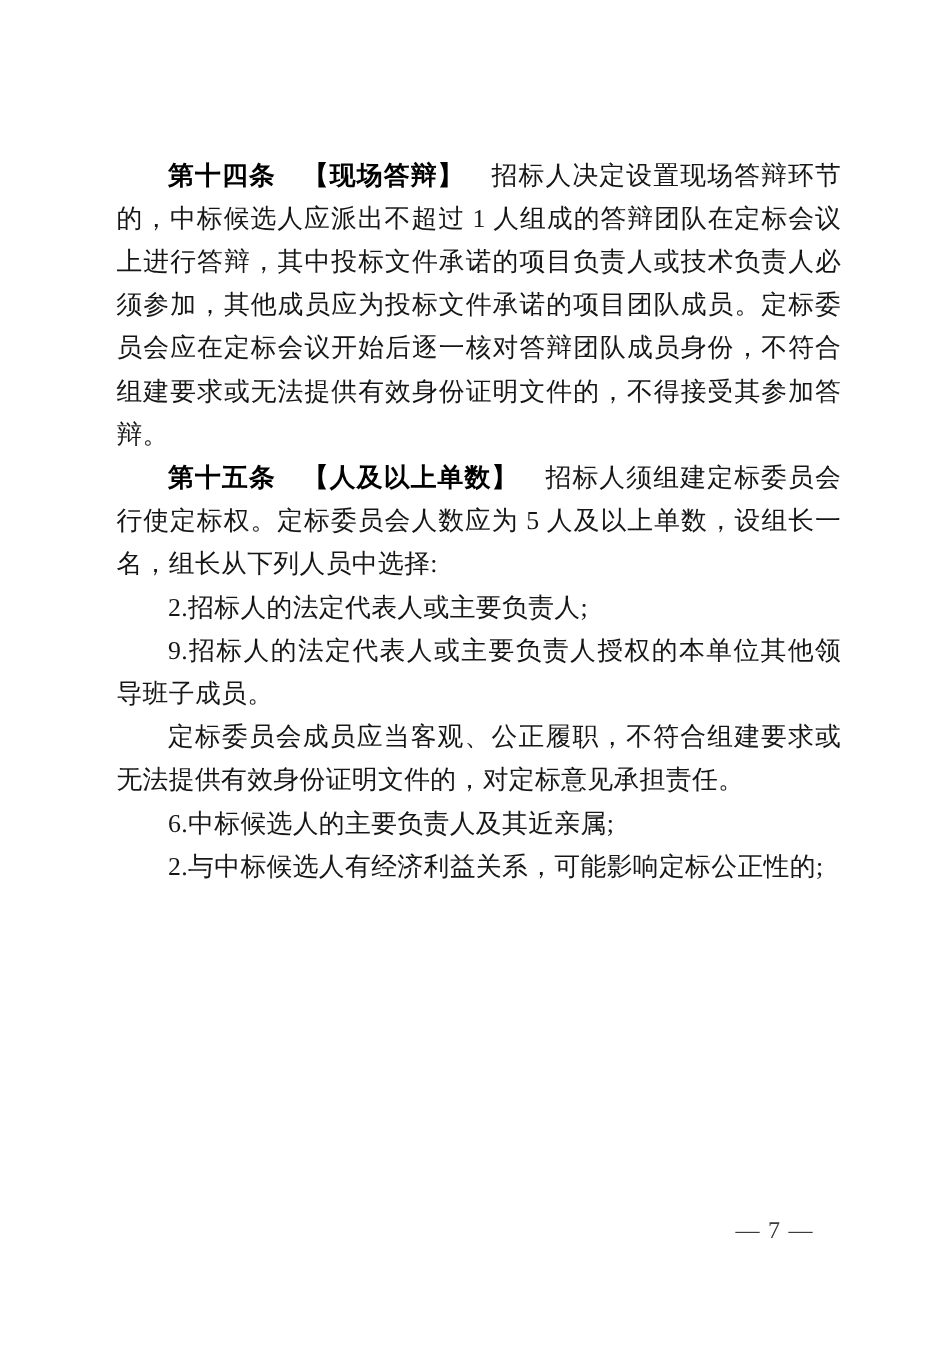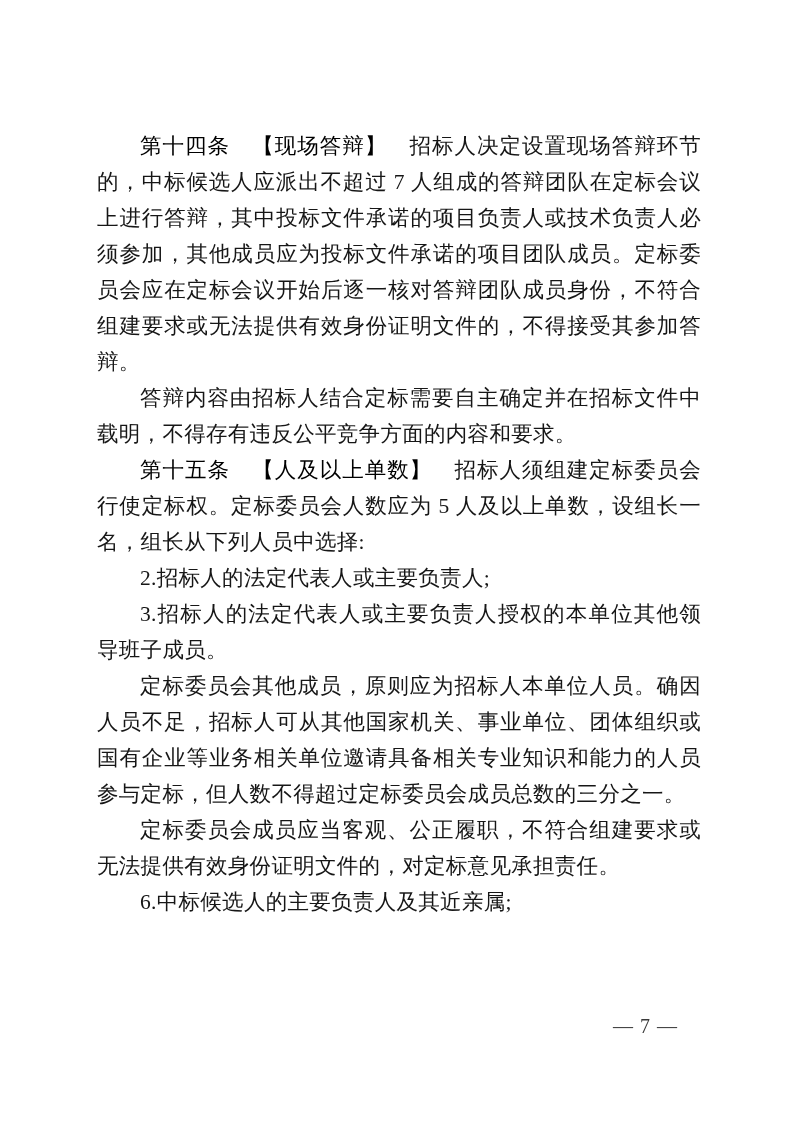--- a/index.html
+++ b/index.html
@@ -25,43 +25,42 @@
   .para {
     margin: 0;
     font-size: 21.5px;
     line-height: 36px;
     text-indent: 2em;
     text-align: justify;
     letter-spacing: 0.3px;
     word-break: break-all;
   }
   .para b.lead {
-    font-weight: 400;
+    font-weight: 700;
     color: #000000;
   }
   .footer {
     position: absolute;
     left: 558px;
     top: 1012px;
     width: 175px;
     text-align: center;
     font-size: 20px;
     line-height: 28px;
     color: #3a3a3a;
     letter-spacing: 1px;
   }
 </style>
 </head>
 <body>
 
 <div class="page">
   <div class="content">
-    <p class="para"><b class="lead">第十四条　【现场答辩】</b><span>　招标人决定设置现场答辩环节的，中标候选人应派出不超过 7 人组成的答辩团队在定标会议上进行答辩，其中投标文件承诺的项目负责人或技术负责人必须参加，其他成员应为投标文件承诺的项目团队成员。定标委员会应在定标会议开始后逐一核对答辩团队成员身份，不符合组建要求或无法提供有效身份证明文件的，不得接受其参加答辩。</span></p>
-    <p class="para"><b class="lead"></b><span>答辩内容由招标人结合定标需要自主确定并在招标文件中载明，不得存有违反公平竞争方面的内容和要求。</span></p>
+    <p class="para"><b class="lead">第十四条　【现场答辩】</b><span>　招标人决定设置现场答辩环节的，中标候选人应派出不超过 1 人组成的答辩团队在定标会议上进行答辩，其中投标文件承诺的项目负责人或技术负责人必须参加，其他成员应为投标文件承诺的项目团队成员。定标委员会应在定标会议开始后逐一核对答辩团队成员身份，不符合组建要求或无法提供有效身份证明文件的，不得接受其参加答辩。</span></p>
     <p class="para"><b class="lead">第十五条　【人及以上单数】</b><span>　招标人须组建定标委员会行使定标权。定标委员会人数应为 5 人及以上单数，设组长一名，组长从下列人员中选择:</span></p>
     <p class="para"><b class="lead"></b><span>2.招标人的法定代表人或主要负责人;</span></p>
-    <p class="para"><b class="lead"></b><span>3.招标人的法定代表人或主要负责人授权的本单位其他领导班子成员。</span></p>
-    <p class="para"><b class="lead"></b><span>定标委员会其他成员，原则应为招标人本单位人员。确因人员不足，招标人可从其他国家机关、事业单位、团体组织或国有企业等业务相关单位邀请具备相关专业知识和能力的人员参与定标，但人数不得超过定标委员会成员总数的三分之一。</span></p>
+    <p class="para"><b class="lead"></b><span>9.招标人的法定代表人或主要负责人授权的本单位其他领导班子成员。</span></p>
     <p class="para"><b class="lead"></b><span>定标委员会成员应当客观、公正履职，不符合组建要求或无法提供有效身份证明文件的，对定标意见承担责任。</span></p>
     <p class="para"><b class="lead"></b><span>6.中标候选人的主要负责人及其近亲属;</span></p>
+    <p class="para"><b class="lead"></b><span>2.与中标候选人有经济利益关系，可能影响定标公正性的;</span></p>
   </div>
   <div class="footer">— 7 —</div>
 </div>
 
 </body></html>

